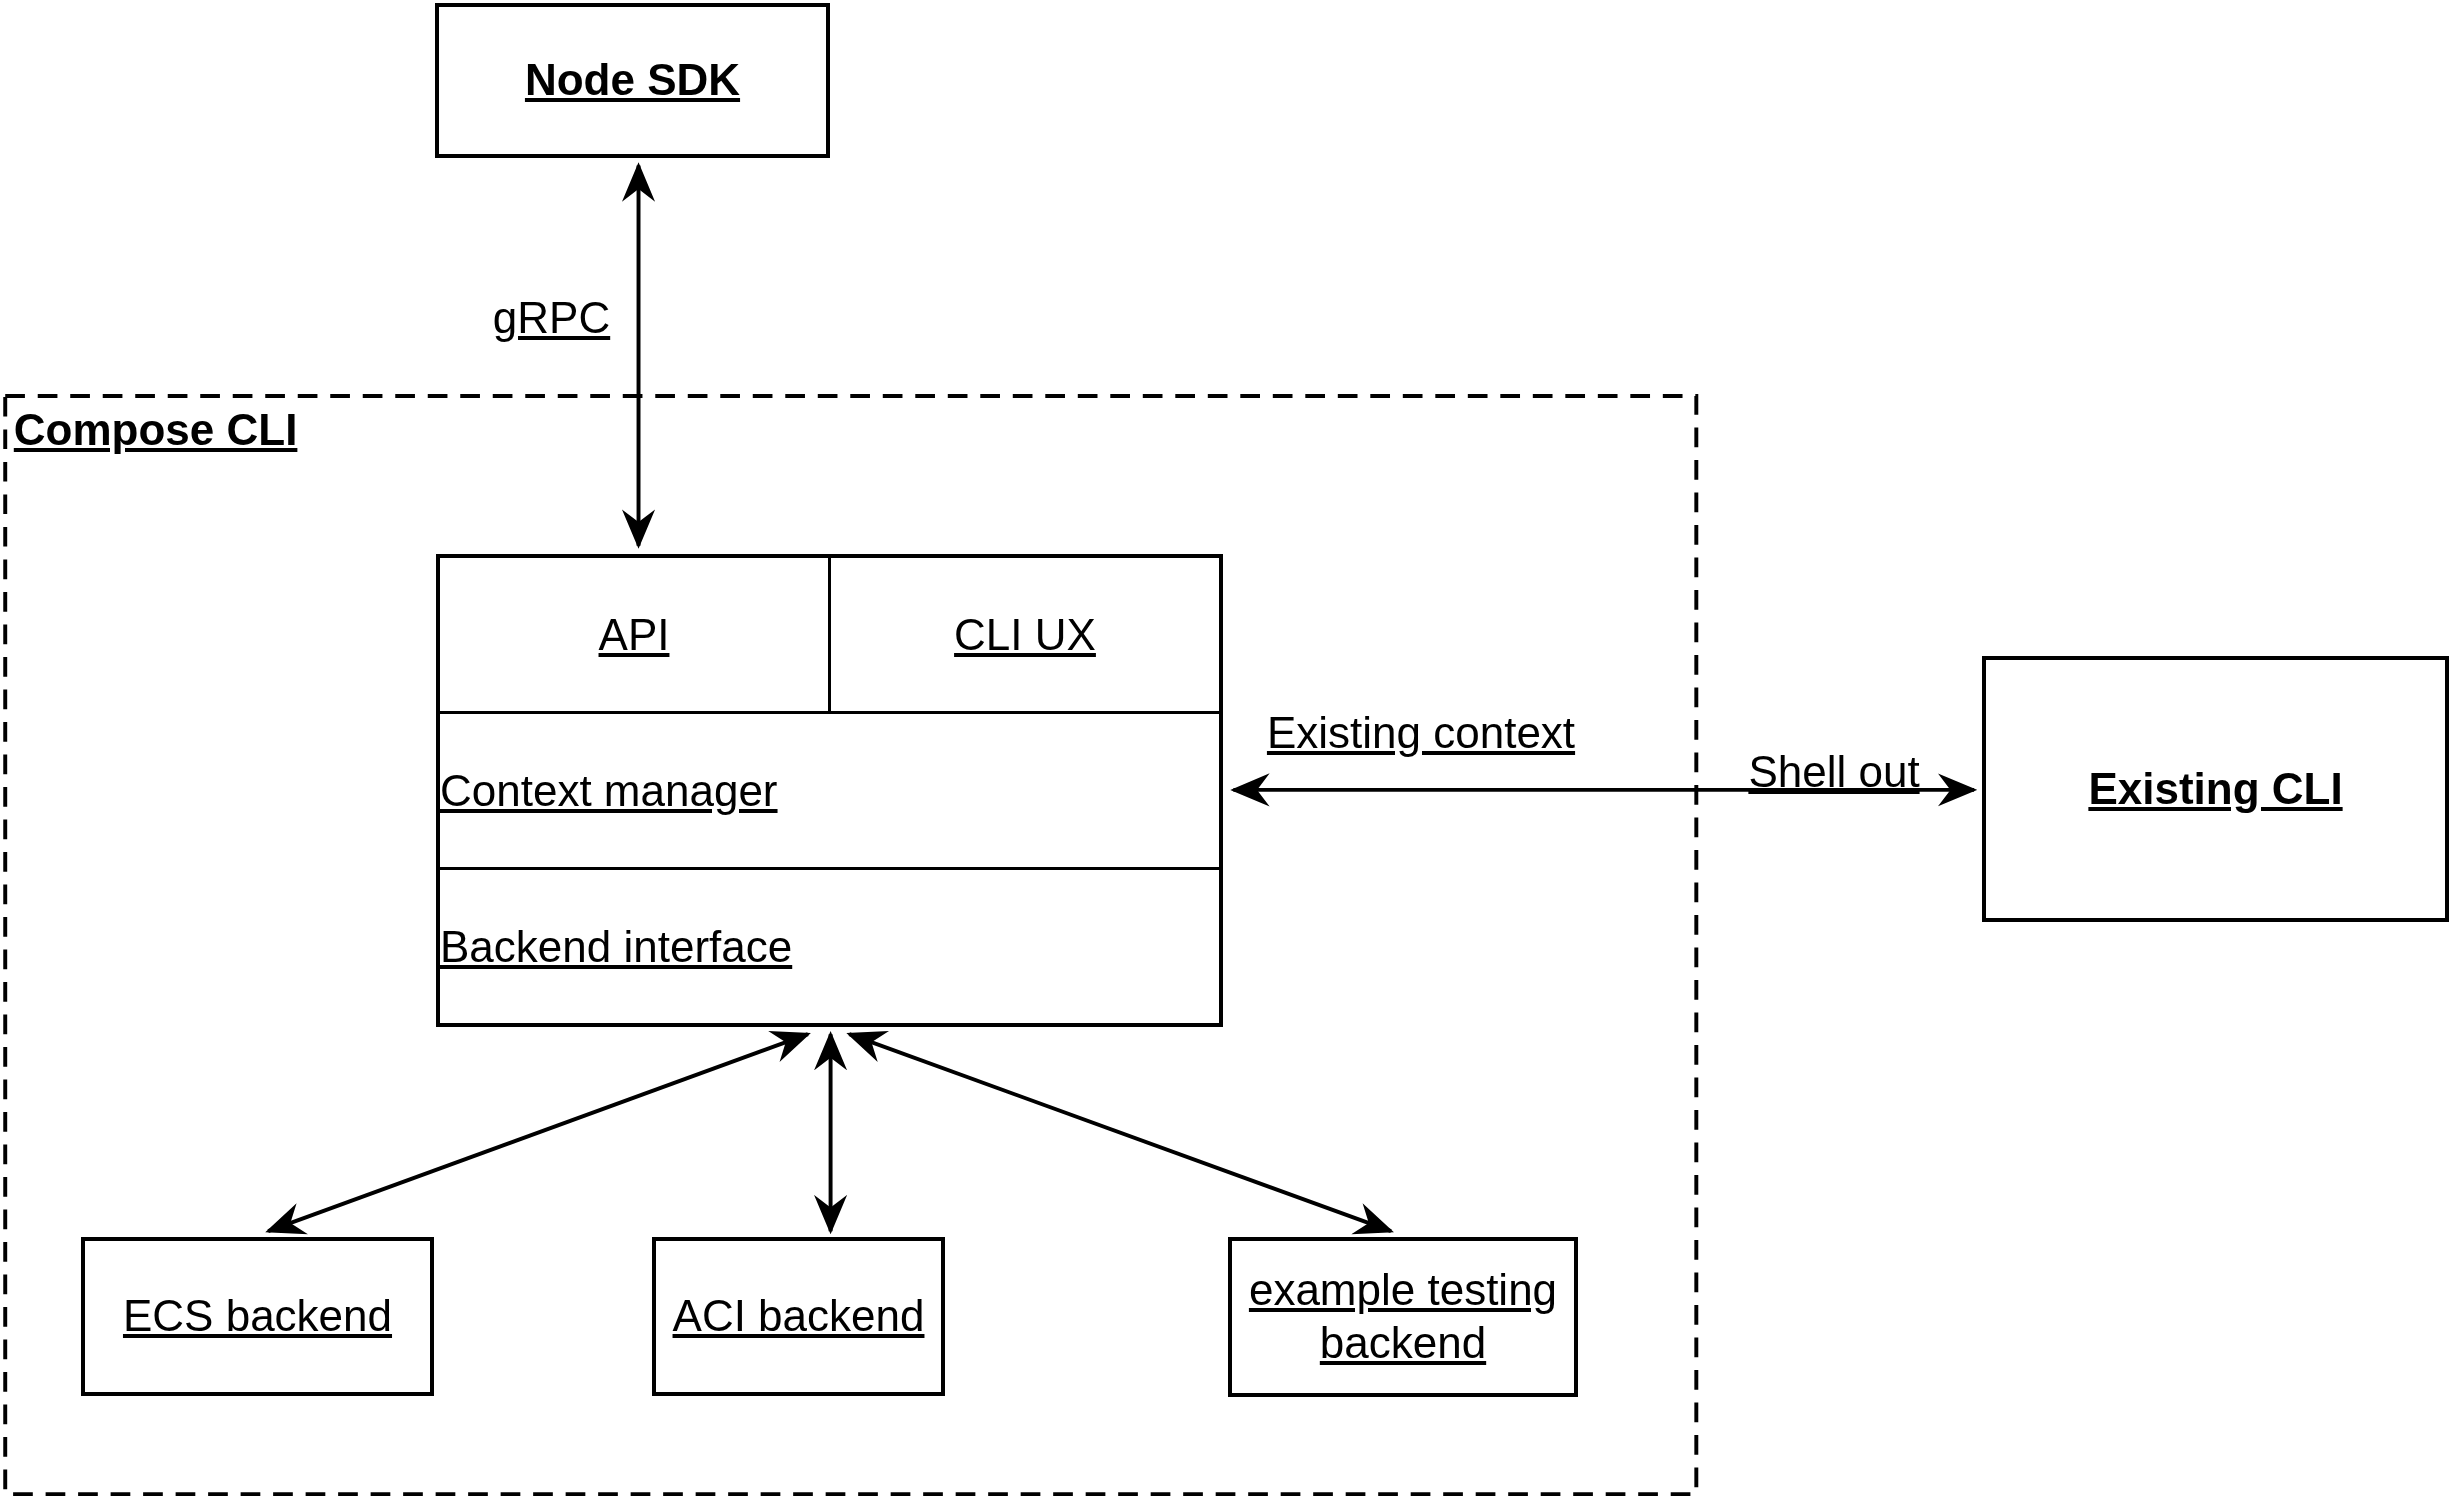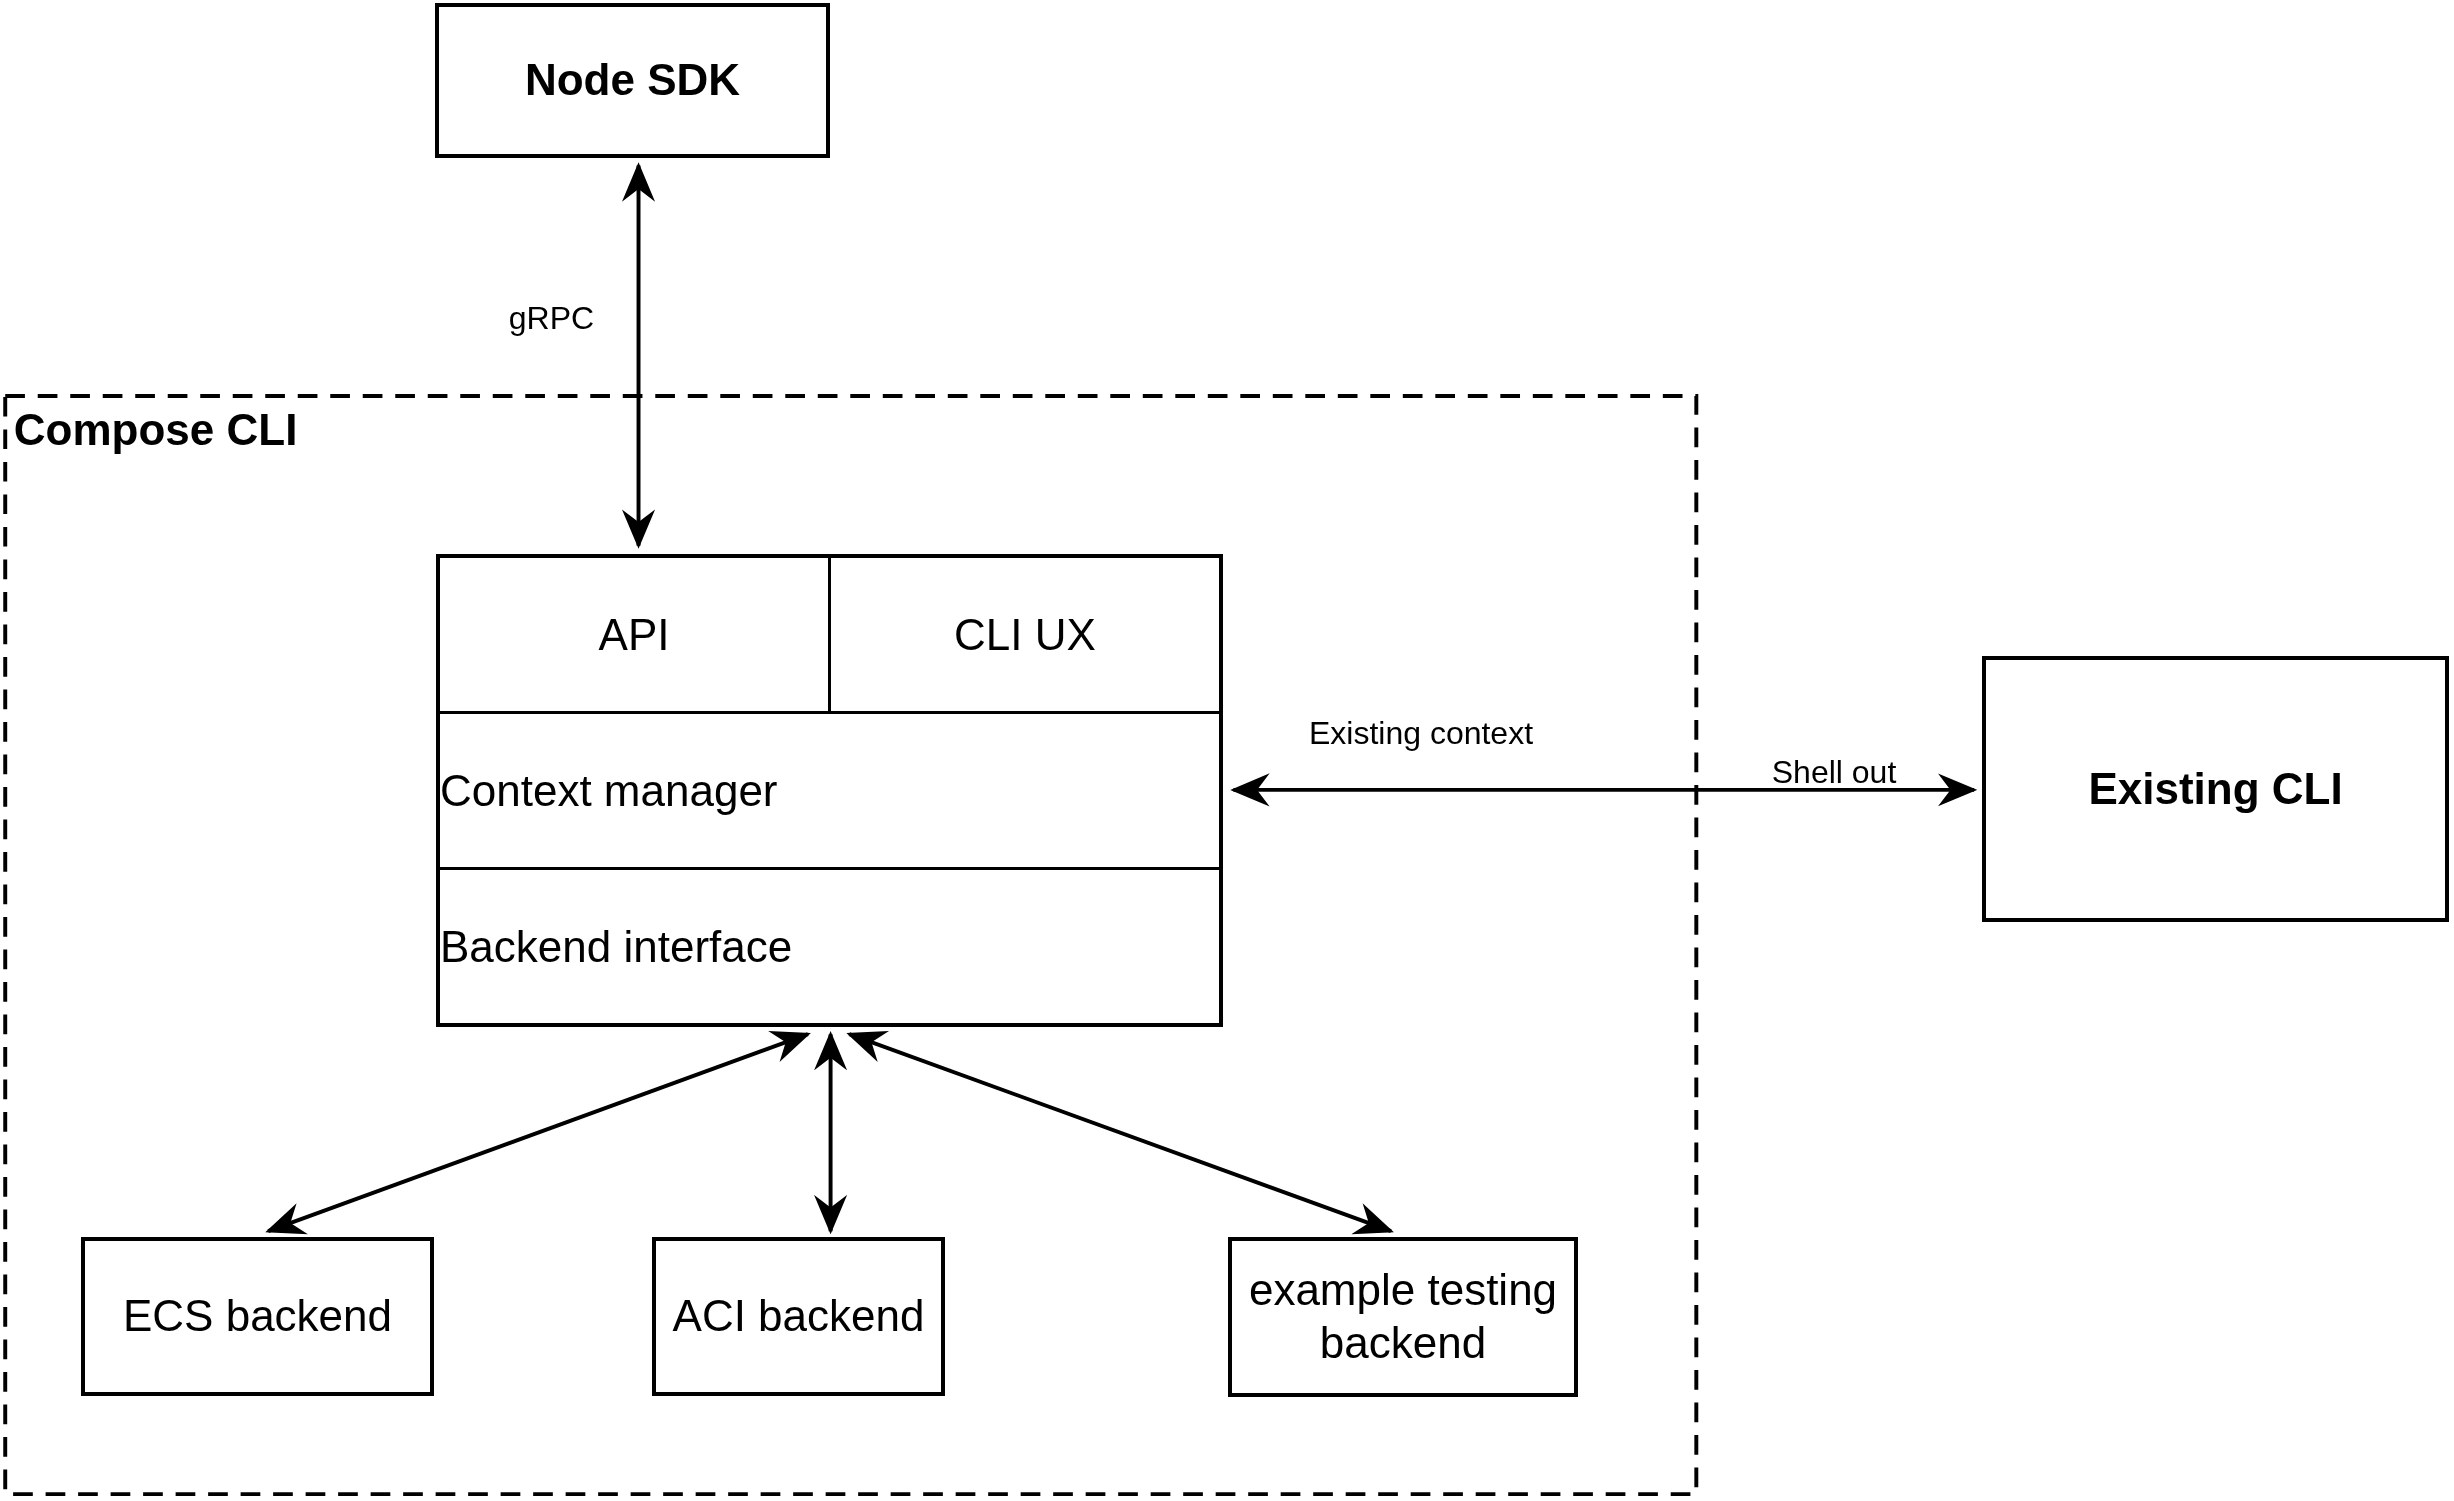--- a/index.html
+++ b/index.html
@@ -4,41 +4,41 @@
 <style>
   html,body{margin:0;padding:0;background:#ffffff;}
   .canvas{
     position:relative;
     width:2455px;height:1501px;
     background:#ffffff;
     font-family:"Liberation Sans", sans-serif;
     color:#000000;
     overflow:hidden;
   }
-  .abs{position:absolute;box-sizing:border-box;}
+  .abs{position:absolute;box-sizing:border-box;text-decoration:underline;}
   .box{
     border:4.9px solid #000;
     background:#fff;
     display:flex;align-items:center;justify-content:center;
     text-align:center;
     font-size:44px;line-height:1.2;
   }
   .bold{font-weight:bold;}
   .stack{
     border:4.9px solid #000;background:#fff;
     display:flex;flex-direction:column;
     font-size:44px;
   }
   .stack-row{display:flex;flex:1 1 0;align-items:stretch;}
   .stack-row + .stack-row{border-top:3.9px solid #000;}
   .cell{flex:1 1 0;display:flex;align-items:center;justify-content:center;}
   .cell + .cell{border-left:3.9px solid #000;}
   .row-label{flex:1;display:flex;align-items:center;justify-content:flex-start;}
   .edge-label{
-    font-size:32px;line-height:44px;height:44px;
+    font-size:44px;line-height:44px;height:44px;
     display:flex;align-items:center;justify-content:center;
     white-space:nowrap;
   }
   .group-label{
     font-size:44px;font-weight:bold;line-height:47px;white-space:nowrap;
   }
   svg.wires{position:absolute;left:0;top:0;width:2455px;height:1501px;pointer-events:none;}
   svg.wires line{stroke:#000;stroke-width:4;}
   svg.wires rect.dashed{fill:none;stroke:#000;stroke-width:4;stroke-dasharray:20 13;}
 </style>

